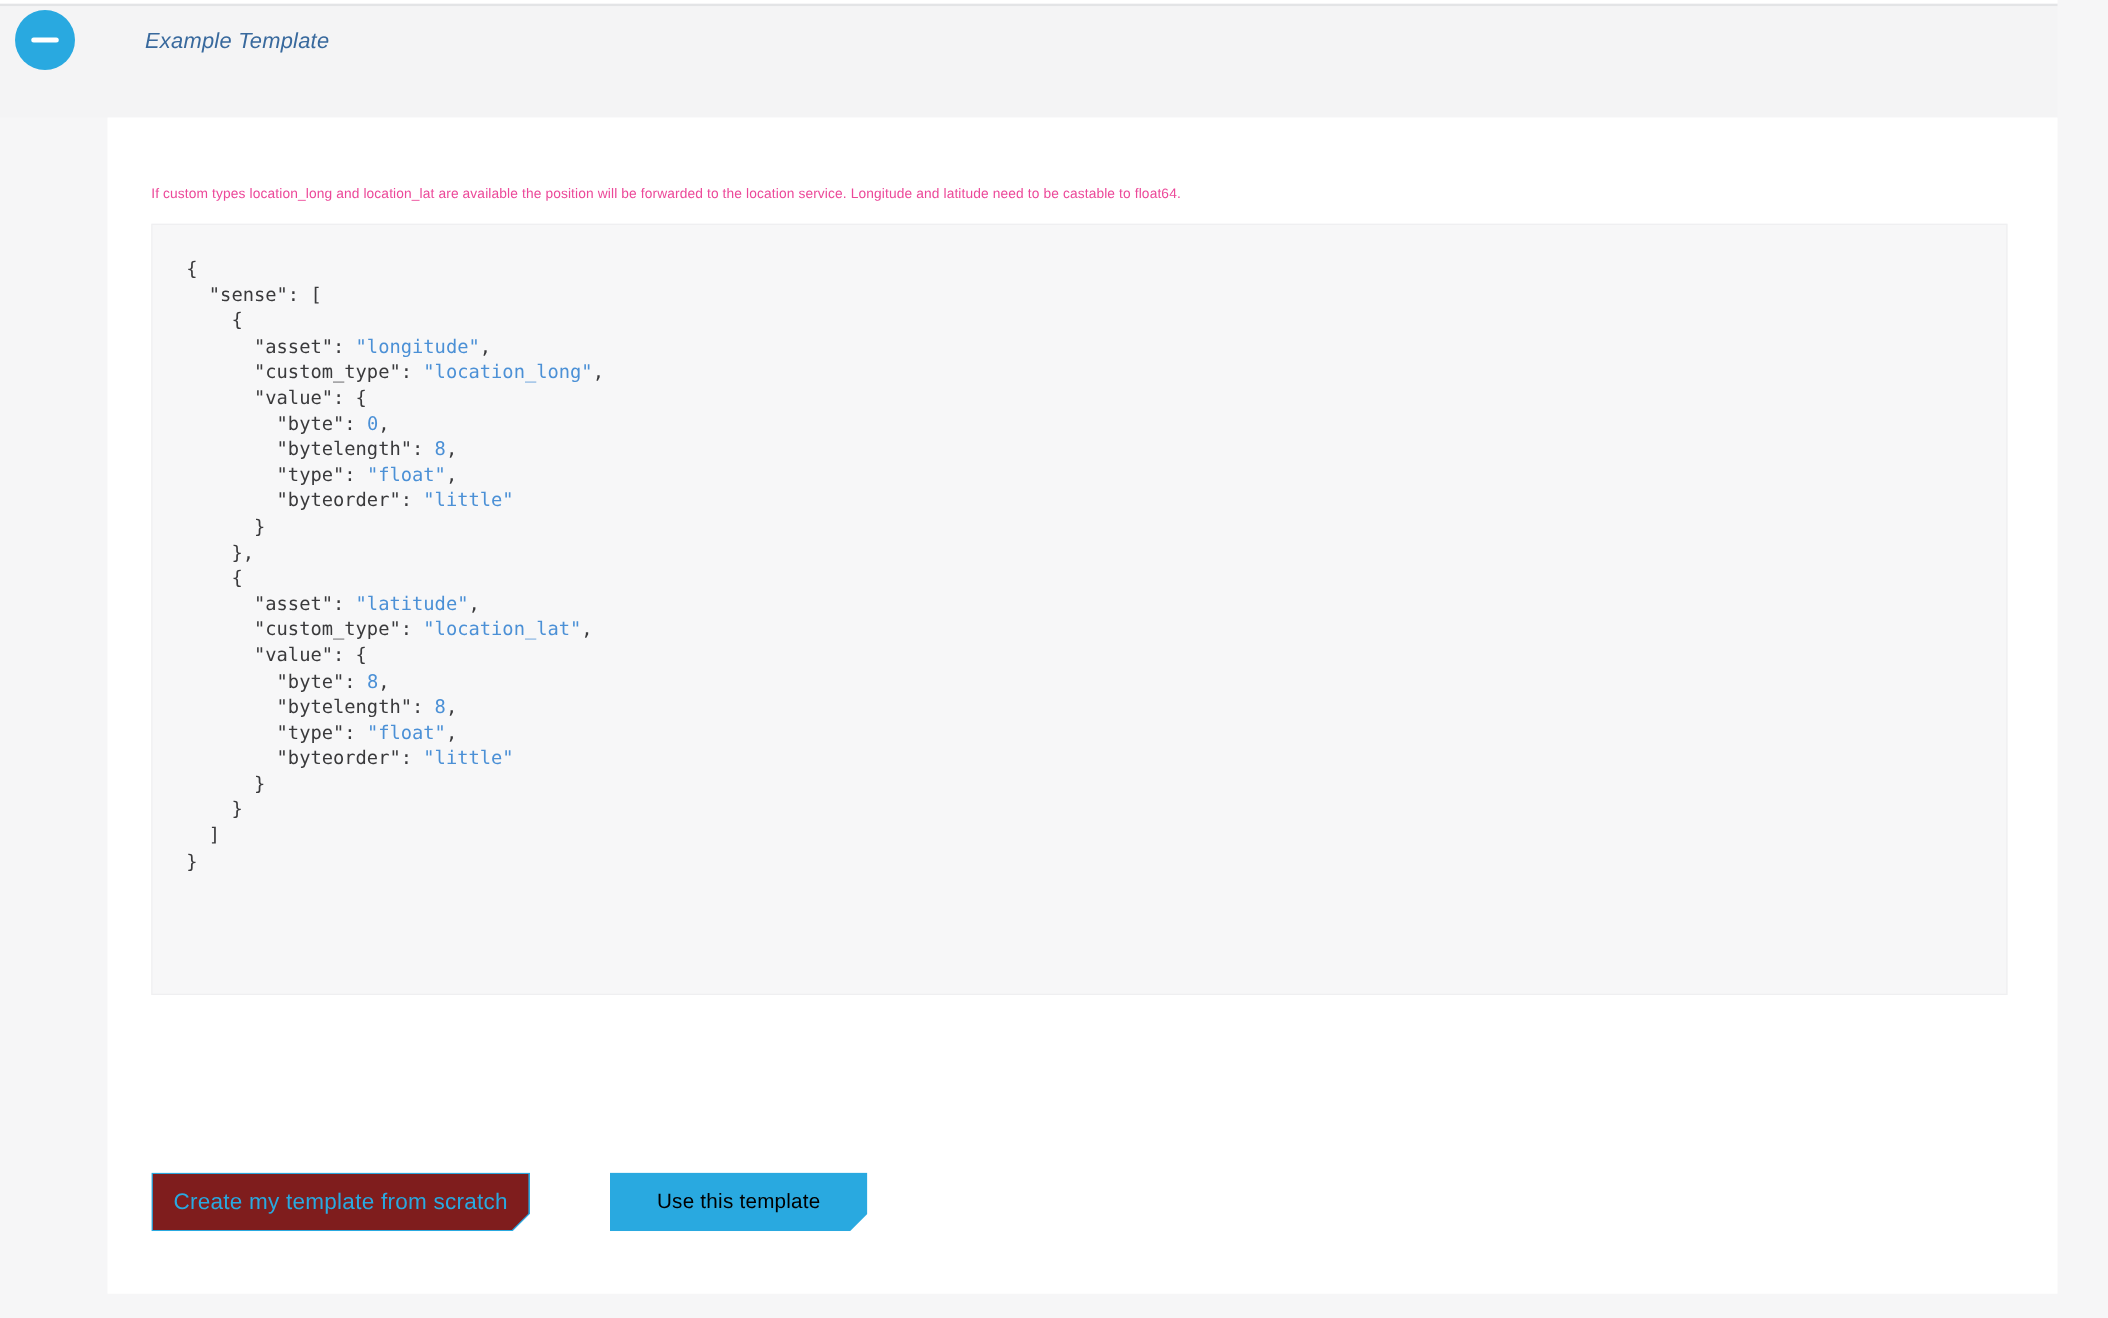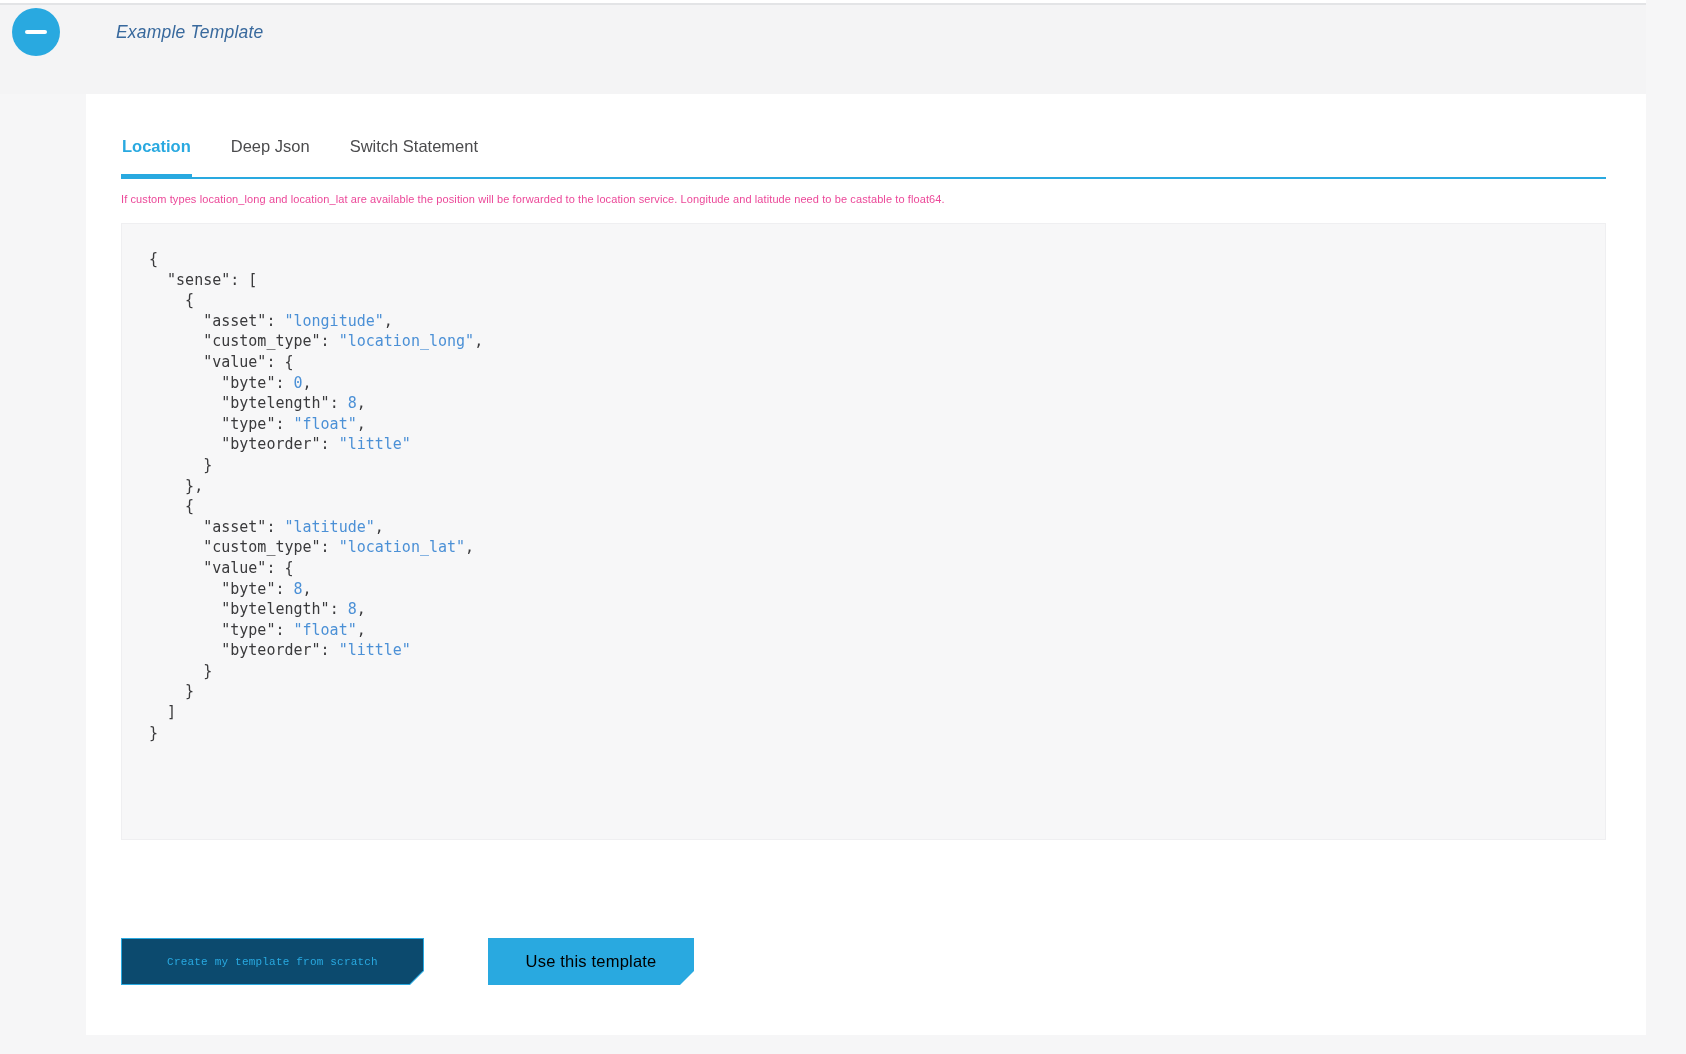--- a/index.html
+++ b/index.html
@@ -92,25 +92,25 @@
   .btn-row{ position:absolute; left:35px; top:844px; height:47px; width:1485px; }
   .notch{
     clip-path:polygon(0 0, 100% 0, 100% calc(100% - 14px), calc(100% - 14px) 100%, 0 100%);
   }
   .btn-outline{
     position:absolute; left:0; top:0; width:303px; height:47px;
     background:#29a9e0; border:none; padding:0; cursor:pointer;
   }
   .btn-outline .inner{
     position:absolute; inset:1px;
-    background:#0c4a6e;
+    background:#7f1d1d;
     clip-path:polygon(0 0, 100% 0, 100% calc(100% - 13.5px), calc(100% - 13.5px) 100%, 0 100%);
     display:flex; align-items:center; justify-content:center;
-    font-family:Liberation Mono, monospace;
-    font-size:11px; color:#29a9e0; letter-spacing:0.2px;
+    font-family:Liberation Sans, sans-serif;
+    font-size:18px; color:#29a9e0; letter-spacing:0.2px;
   }
   .btn-filled{
     position:absolute; left:367px; top:0; width:206px; height:47px;
     background:#29a9e0; border:none; cursor:pointer;
     display:flex; align-items:center; justify-content:center;
     font-family:"Liberation Sans", sans-serif;
     font-size:16.5px; color:#000000; letter-spacing:0.2px;
   }
 </style>
 </head>
@@ -122,25 +122,20 @@
 <div class="panel-header"></div>
 
 <button class="collapse-btn">
   <span class="minus-bar"></span>
 </button>
 
 <div class="panel-title">Example Template</div>
 
 <div class="card">
 
-  <div class="tabs">
-    <button class="tab active">Location</button>
-    <button class="tab">Deep Json</button>
-    <button class="tab">Switch Statement</button>
-  </div>
 
 
   <p class="section-desc">If custom types location_long and location_lat are available the position will be forwarded to the location service. Longitude and latitude need to be castable to float64.</p>
 
   <div class="code-block">
       <div class="code-line"><span class="tok-p">{</span></div>
       <div class="code-line"><span class="tok-p">  </span><span class="tok-k">"sense"</span><span class="tok-p">: [</span></div>
       <div class="code-line"><span class="tok-p">    {</span></div>
       <div class="code-line"><span class="tok-p">      </span><span class="tok-k">"asset"</span><span class="tok-p">: </span><span class="tok-s">"longitude"</span><span class="tok-p">,</span></div>
       <div class="code-line"><span class="tok-p">      </span><span class="tok-k">"custom_type"</span><span class="tok-p">: </span><span class="tok-s">"location_long"</span><span class="tok-p">,</span></div>

